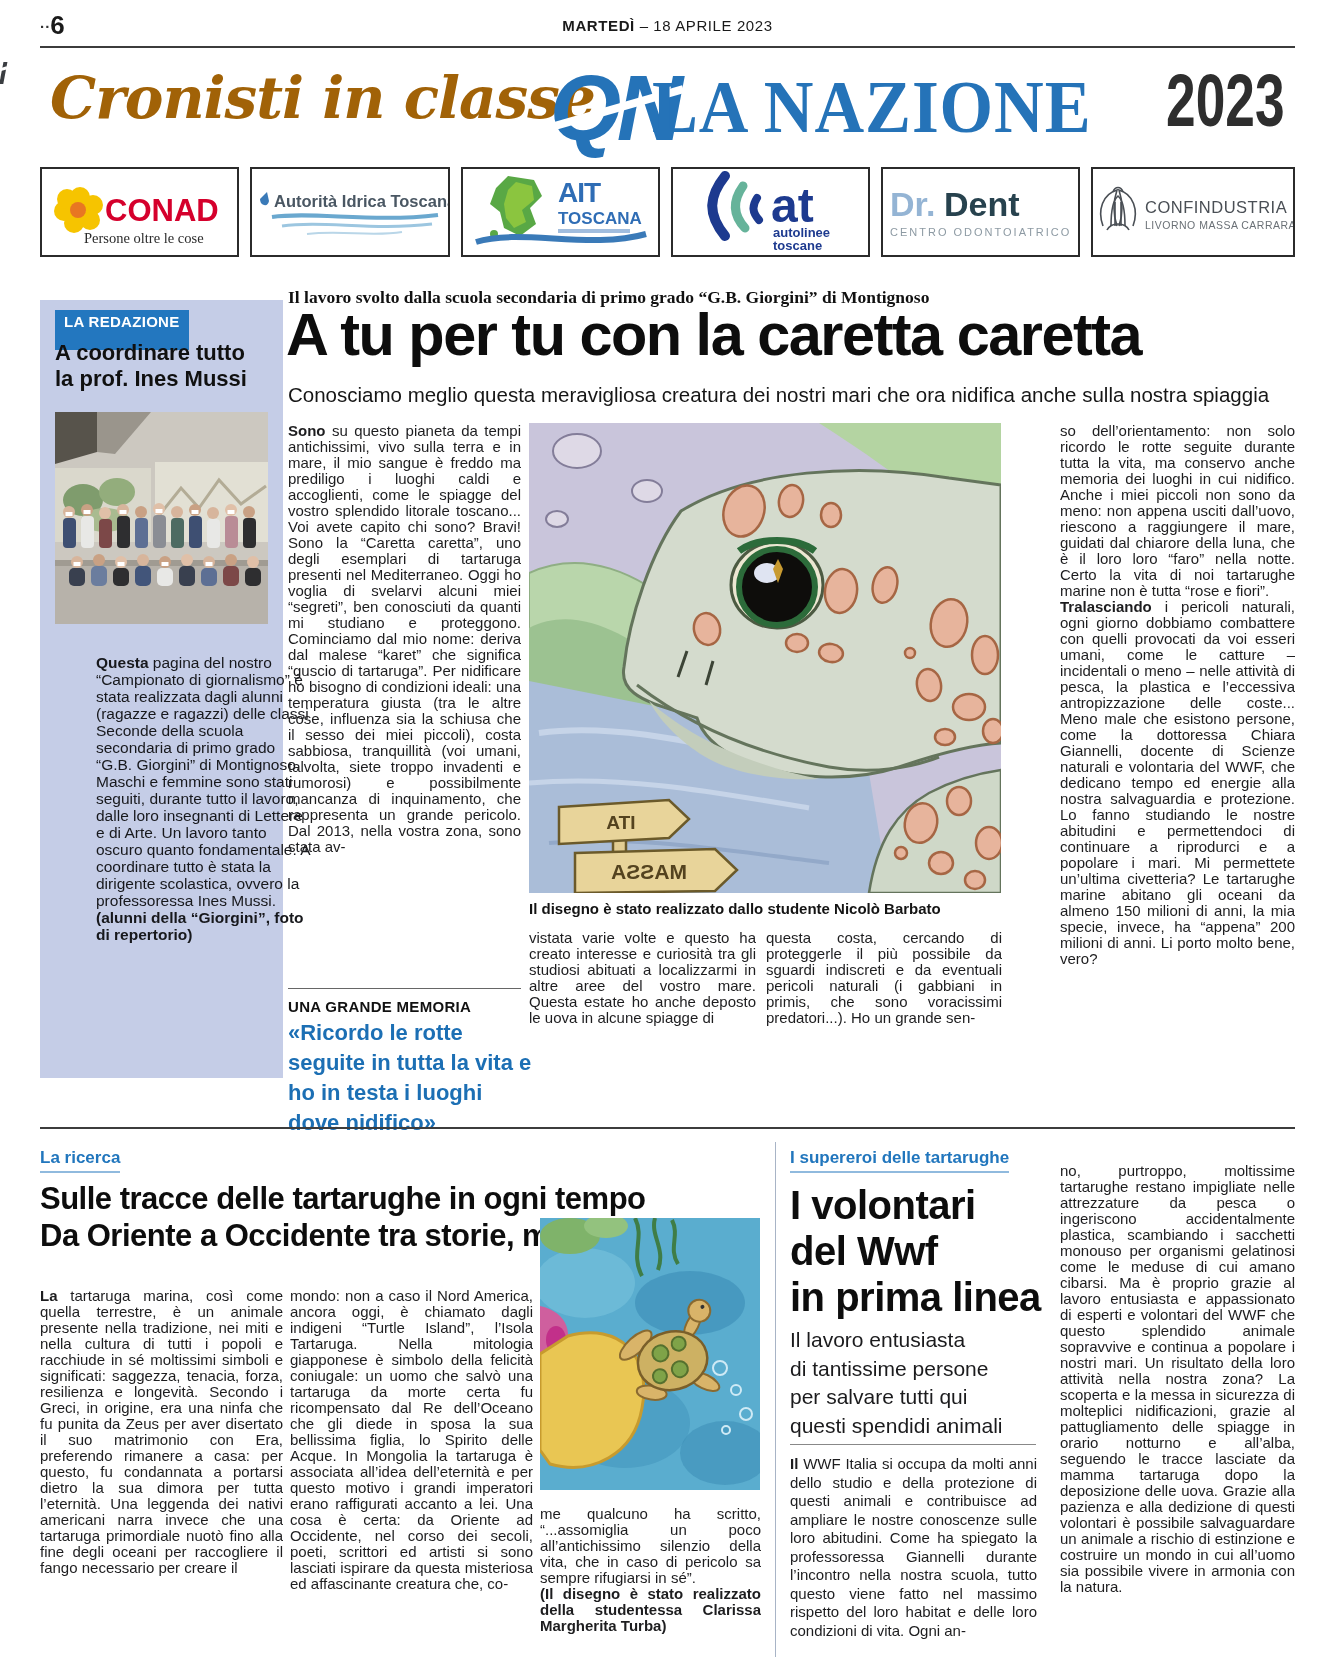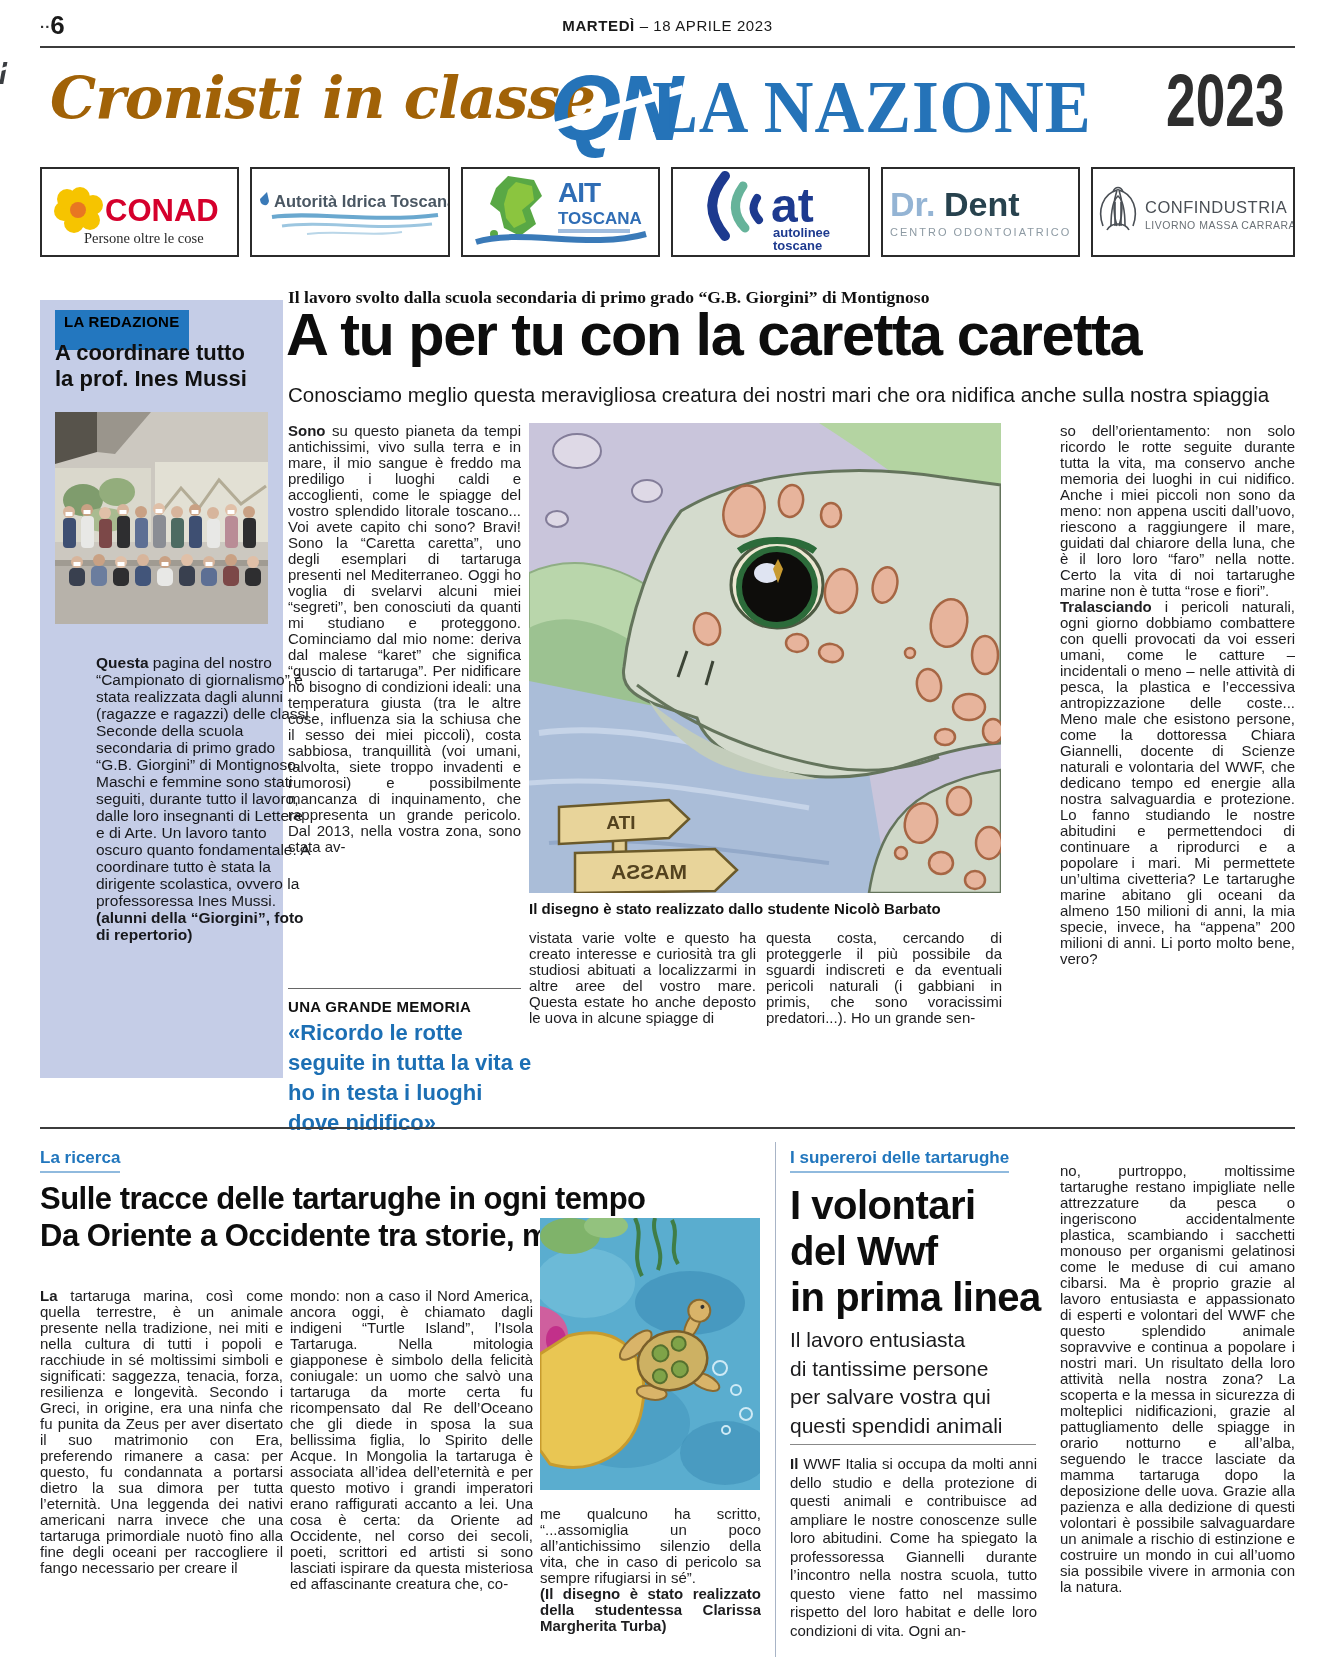--- a/index.html
+++ b/index.html
@@ -23,21 +23,21 @@
                 font-size:58px;color:#a16207;letter-spacing:-1px;}
   .brand{left:652px;top:70px;font-family:"Liberation Serif",serif;font-weight:700;font-size:74px;
          color:#2573b8;transform:scaleX(.93);transform-origin:left;letter-spacing:1px;line-height:1;}
   .year{left:1166px;top:64px;font-weight:700;font-size:74px;color:#2e2e2e;transform:scaleX(.72);
         transform-origin:left;line-height:1;}
   
   .sponsor-row{left:40px;top:167px;width:1255px;height:90px;display:flex;gap:11px;border-radius:19px;}
   .sponsor{flex:1;border:2px solid #2b2b2b;background:#fff;display:flex;align-items:center;justify-content:center;}
   
   .sidebar{left:40px;top:300px;width:243px;height:778px;background:#c5cde7;}
-  .red-tag{left:55px;top:310px;background:#2377bf;color:#000000;font-weight:700;font-size:15px;
+  .red-tag{left:55px;top:310px;background:#2377bf;color:#ffffff;font-weight:700;font-size:15px;
            padding:3px 9px 20px;letter-spacing:.3px;}
   .red-title{left:55px;top:340px;width:215px;font-size:22px;font-weight:700;line-height:26px;color:#101010;}
   .red-photo{left:55px;top:412px;}
   .red-body{left:55px;top:638px;width:216px;font-size:15.5px;line-height:17px;color:#17181c;margin-left:41px;}
   .red-body .credit{font-weight:700;display:block;}
   
   .kicker{font-size:17.5px;font-weight:700;color:#111;font-family:Liberation Serif, serif;}
   .m-kicker{left:288px;top:287px;width:1007px;}
   .m-headline{left:286px;top:303px;width:1010px;font-size:60px;font-weight:700;letter-spacing:-1.5px;
               color:#0d0d0d;line-height:64px;transform:scaleX(.99);transform-origin:left;}
@@ -448,21 +448,21 @@
   <div class="abs w-sep"></div>
   <div class="abs w-kicker"><span class="blue-kicker">I supereroi delle tartarughe</span></div>
   <div class="abs w-headline">
     <div>I volontari</div>
     <div>del Wwf</div>
     <div>in prima linea</div>
   </div>
   <div class="abs w-subhead">
     <div>Il lavoro entusiasta</div>
     <div>di tantissime persone</div>
-    <div>per salvare vostra qui</div>
+    <div>per salvare tutti qui</div>
     <div>questi spendidi animali</div>
   </div>
   <div class="abs w-rule"></div>
   <div class="abs bodycol w-body">
     <p><b class="lead">Il</b><span> WWF Italia si occupa da molti anni dello studio e della protezione di questi animali e contribuisce ad ampliare le nostre conoscenze sulle loro abitudini. Come ha spiegato la professoressa Giannelli durante l’incontro nella nostra scuola, tutto questo viene fatto nel massimo rispetto del loro habitat e delle loro condizioni di vita. Ogni an-</span></p>
   </div>
   <div class="abs bodycol f-col">
       <p>no, purtroppo, moltissime tartarughe restano impigliate nelle attrezzature da pesca o ingeriscono accidentalmente plastica, scambiando i sacchetti monouso per organismi gelatinosi come le meduse di cui amano cibarsi. Ma è proprio grazie al lavoro entusiasta e appassionato di esperti e volontari del WWF che questo splendido animale sopravvive e continua a popolare i nostri mari. Un risultato della loro attività nella nostra zona? La scoperta e la messa in sicurezza di molteplici nidificazioni, grazie al pattugliamento delle spiagge in orario notturno e all’alba, seguendo le tracce lasciate da mamma tartaruga dopo la deposizione delle uova. Grazie alla pazienza e alla dedizione di questi volontari è possibile salvaguardare un animale a rischio di estinzione e costruire un mondo in cui all’uomo sia possibile vivere in armonia con la natura.</p>
     </div>
 

